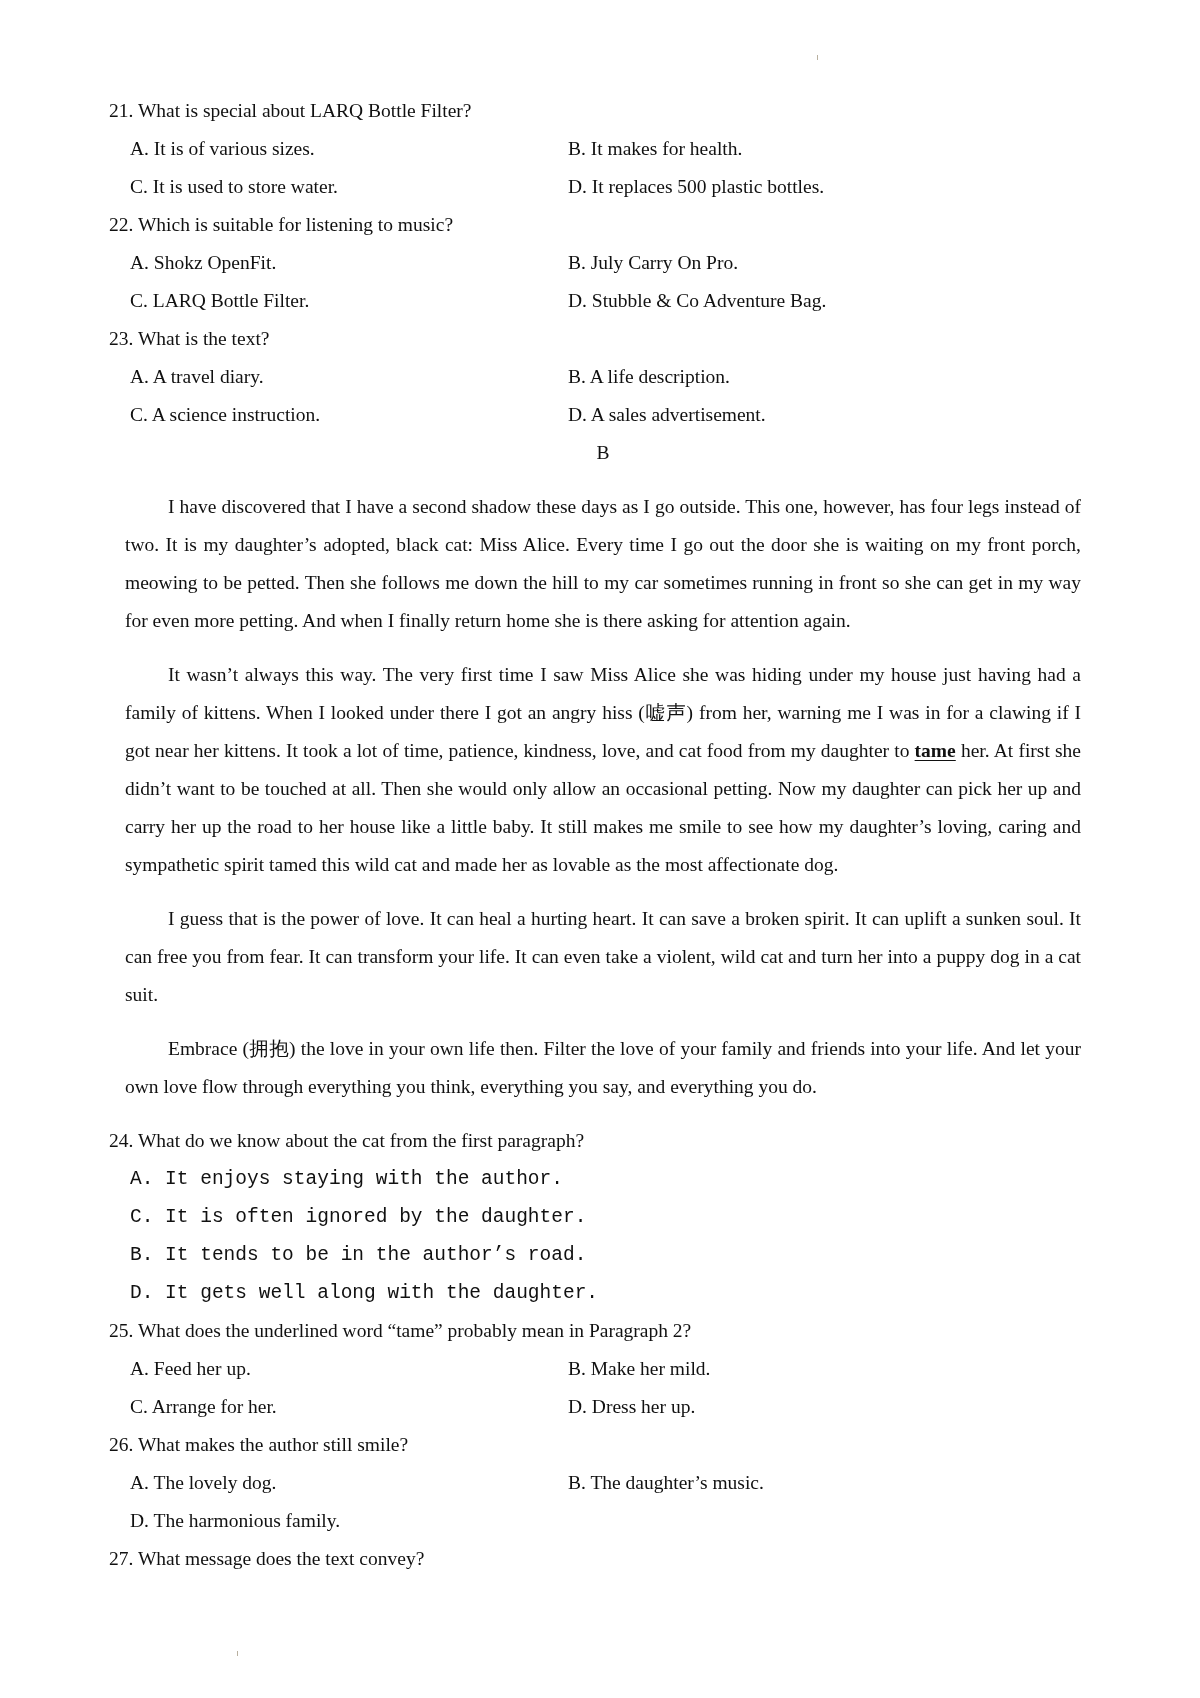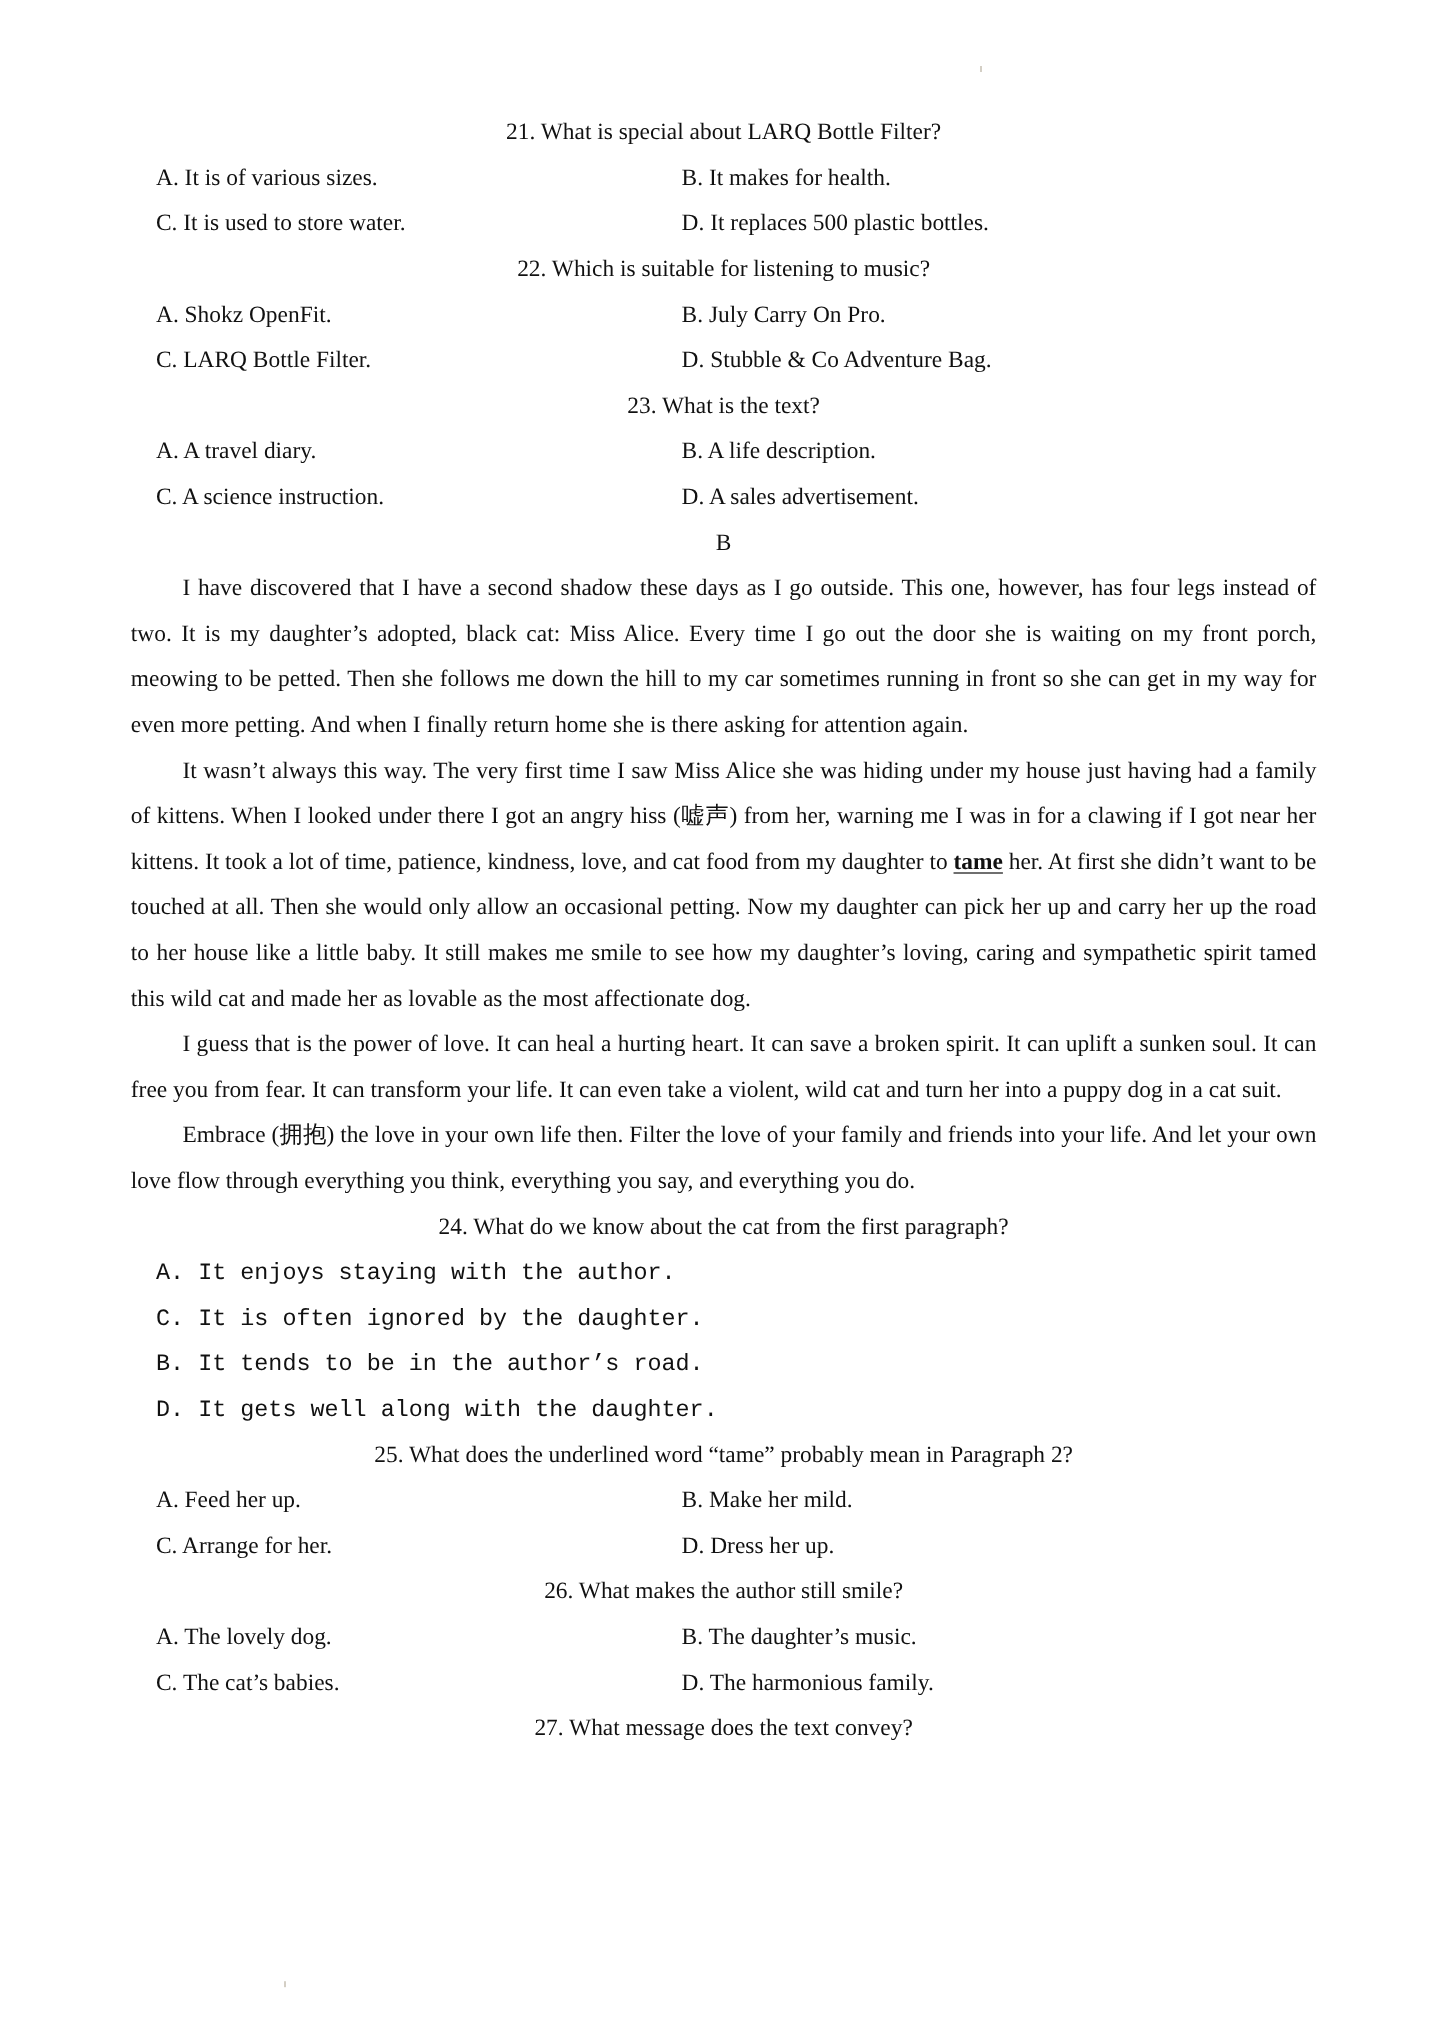--- a/index.html
+++ b/index.html
@@ -22,21 +22,20 @@
       top: 92px;
       width: 988px;
     }
     .line {
       height: 38px;
       line-height: 38px;
       white-space: nowrap;
     }
     .q-stem {
       padding-left: 0;
-      text-align: center;
     }
     .opt-row {
       display: flex;
       padding-left: 21px;
       height: 38px;
       line-height: 38px;
       gap: 35px;
     }
     .opt-row .col-left {
       width: 403px;
@@ -56,21 +55,21 @@
       text-align: center;
       height: 38px;
       line-height: 38px;
       padding-right: 0;
     }
     .para {
       text-align: justify;
       text-align-last: left;
       line-height: 38px;
       text-indent: 43px;
-      margin: 0;
+      margin: 16px;
     }
     .para .u-word {
       font-weight: bold;
       text-decoration: underline;
       text-underline-offset: 3px;
     }
     .mark {
       position: absolute;
       width: 1px;
       height: 5px;
@@ -149,21 +148,20 @@
     </div>
   </div>
 
   <div>
     <div class="line q-stem">26. What makes the author still smile?</div>
     <div class="opt-row">
       <span class="col-left">A. The lovely dog.</span>
       <span class="col-right">B. The daughter’s music.</span>
     </div>
     <div class="opt-row">
-      <span class="col-left">C. The cat’s babies.</span>
       <span class="col-right">D. The harmonious family.</span>
     </div>
   </div>
 
   <div>
     <div class="line q-stem">27. What message does the text convey?</div>
   </div>
 
 </div>
 

